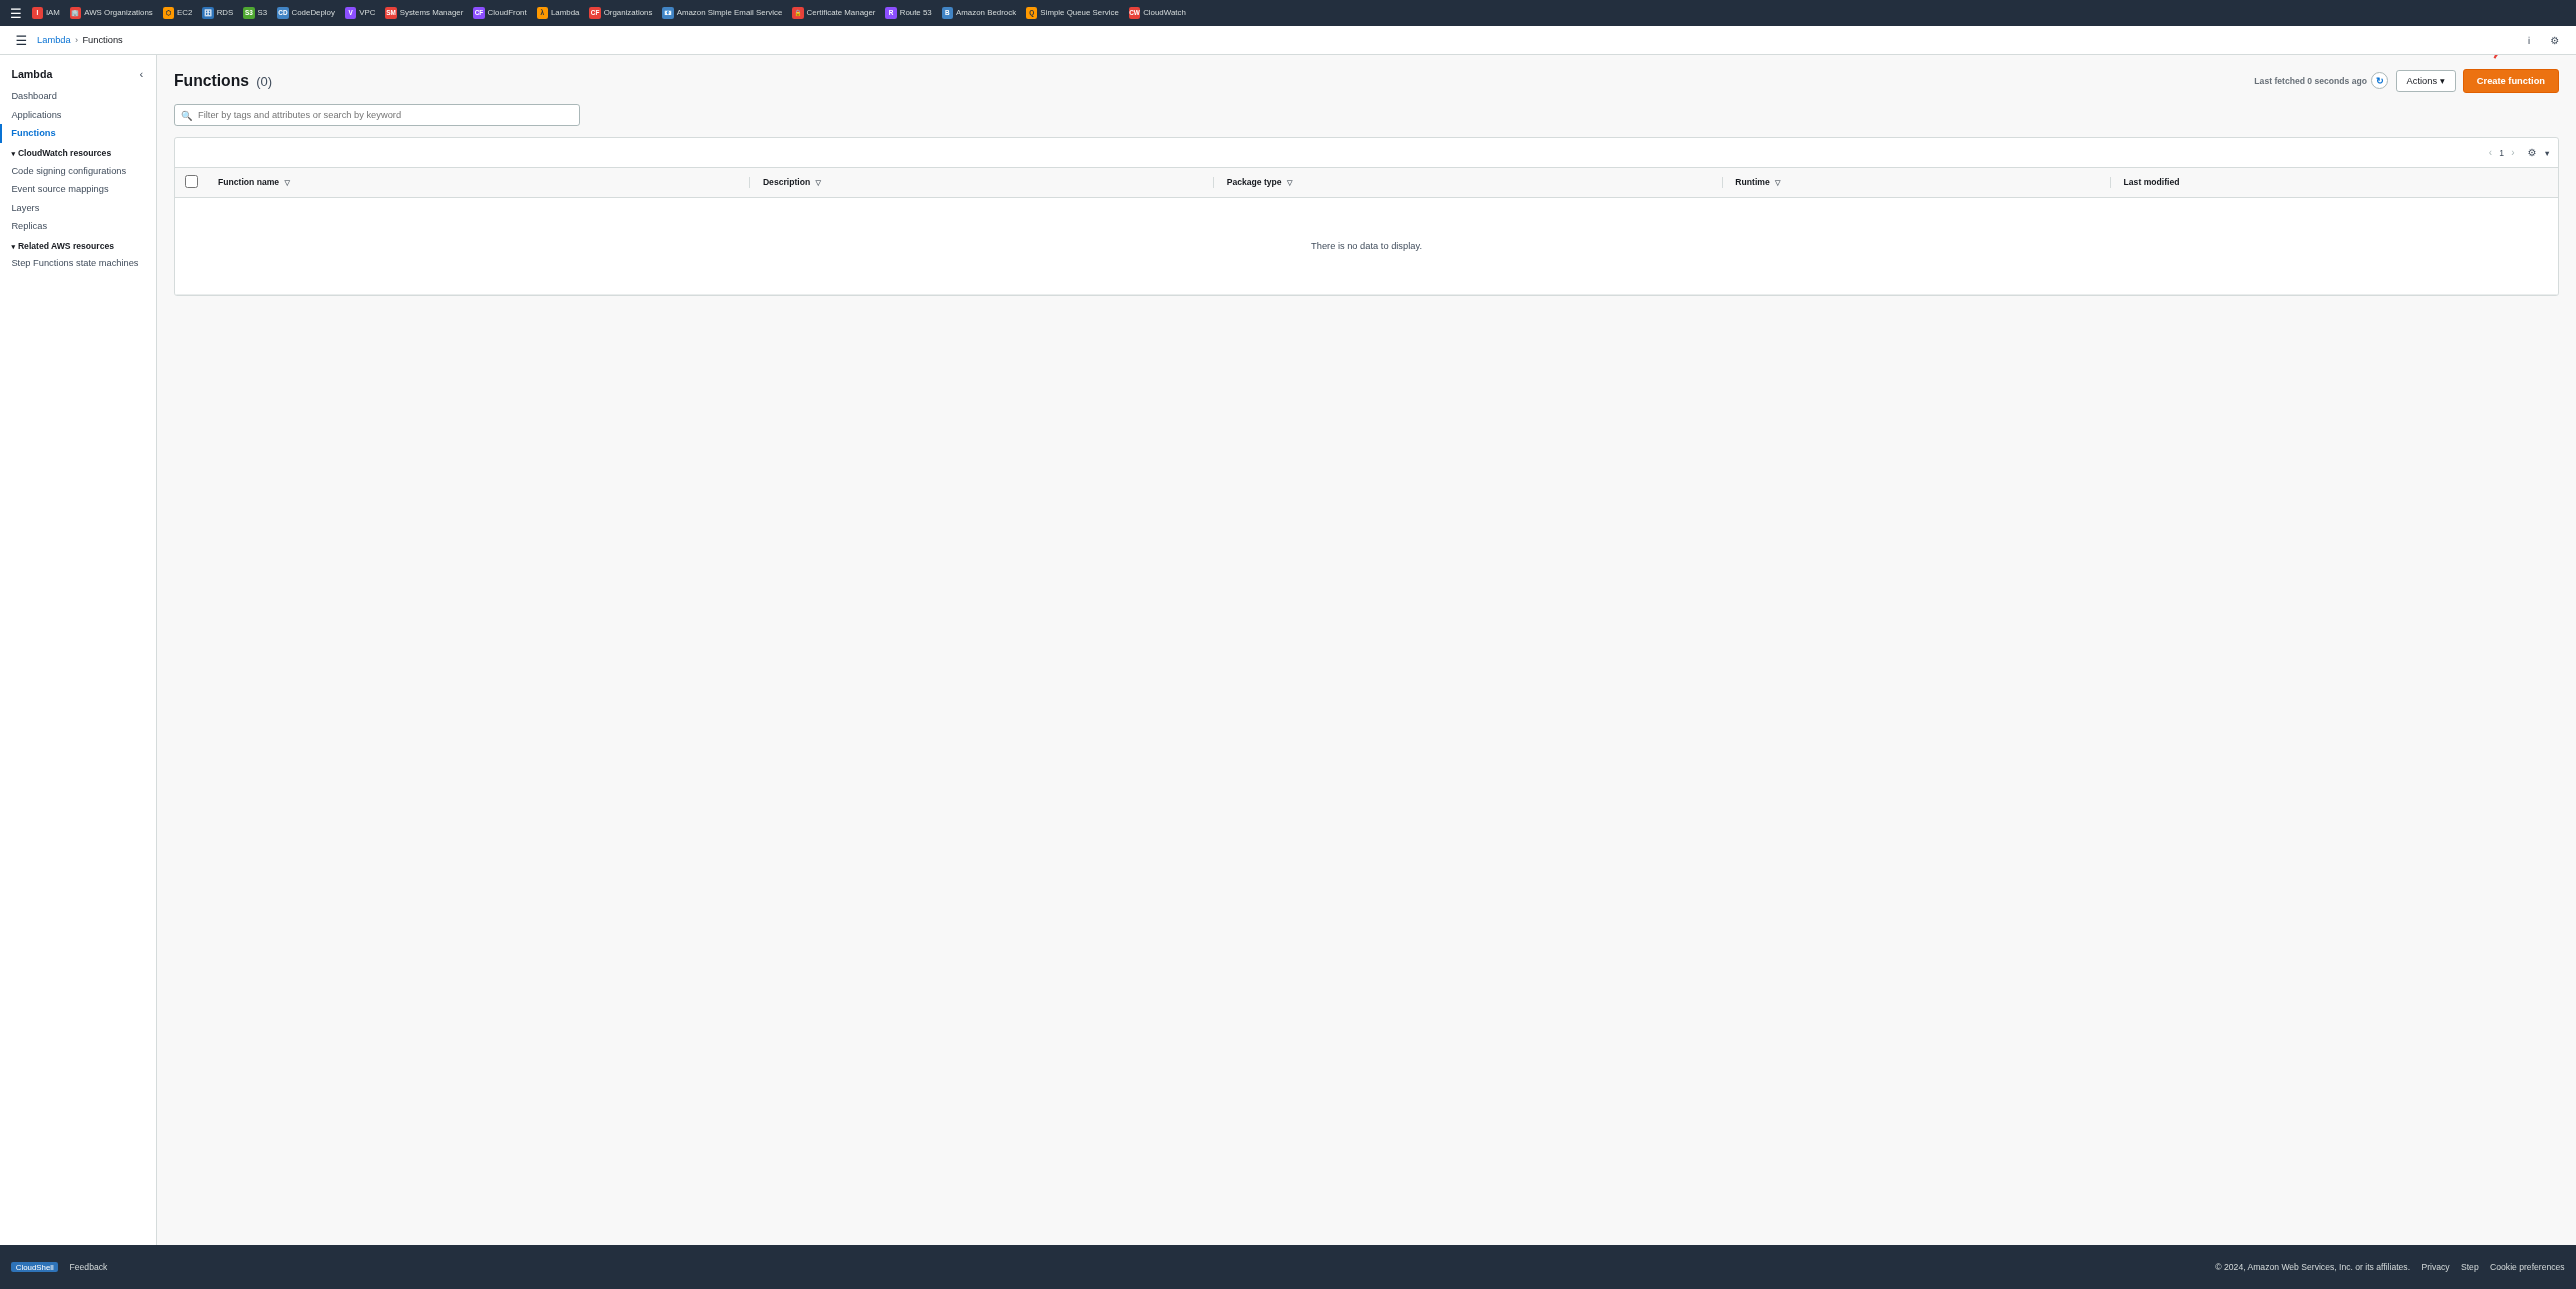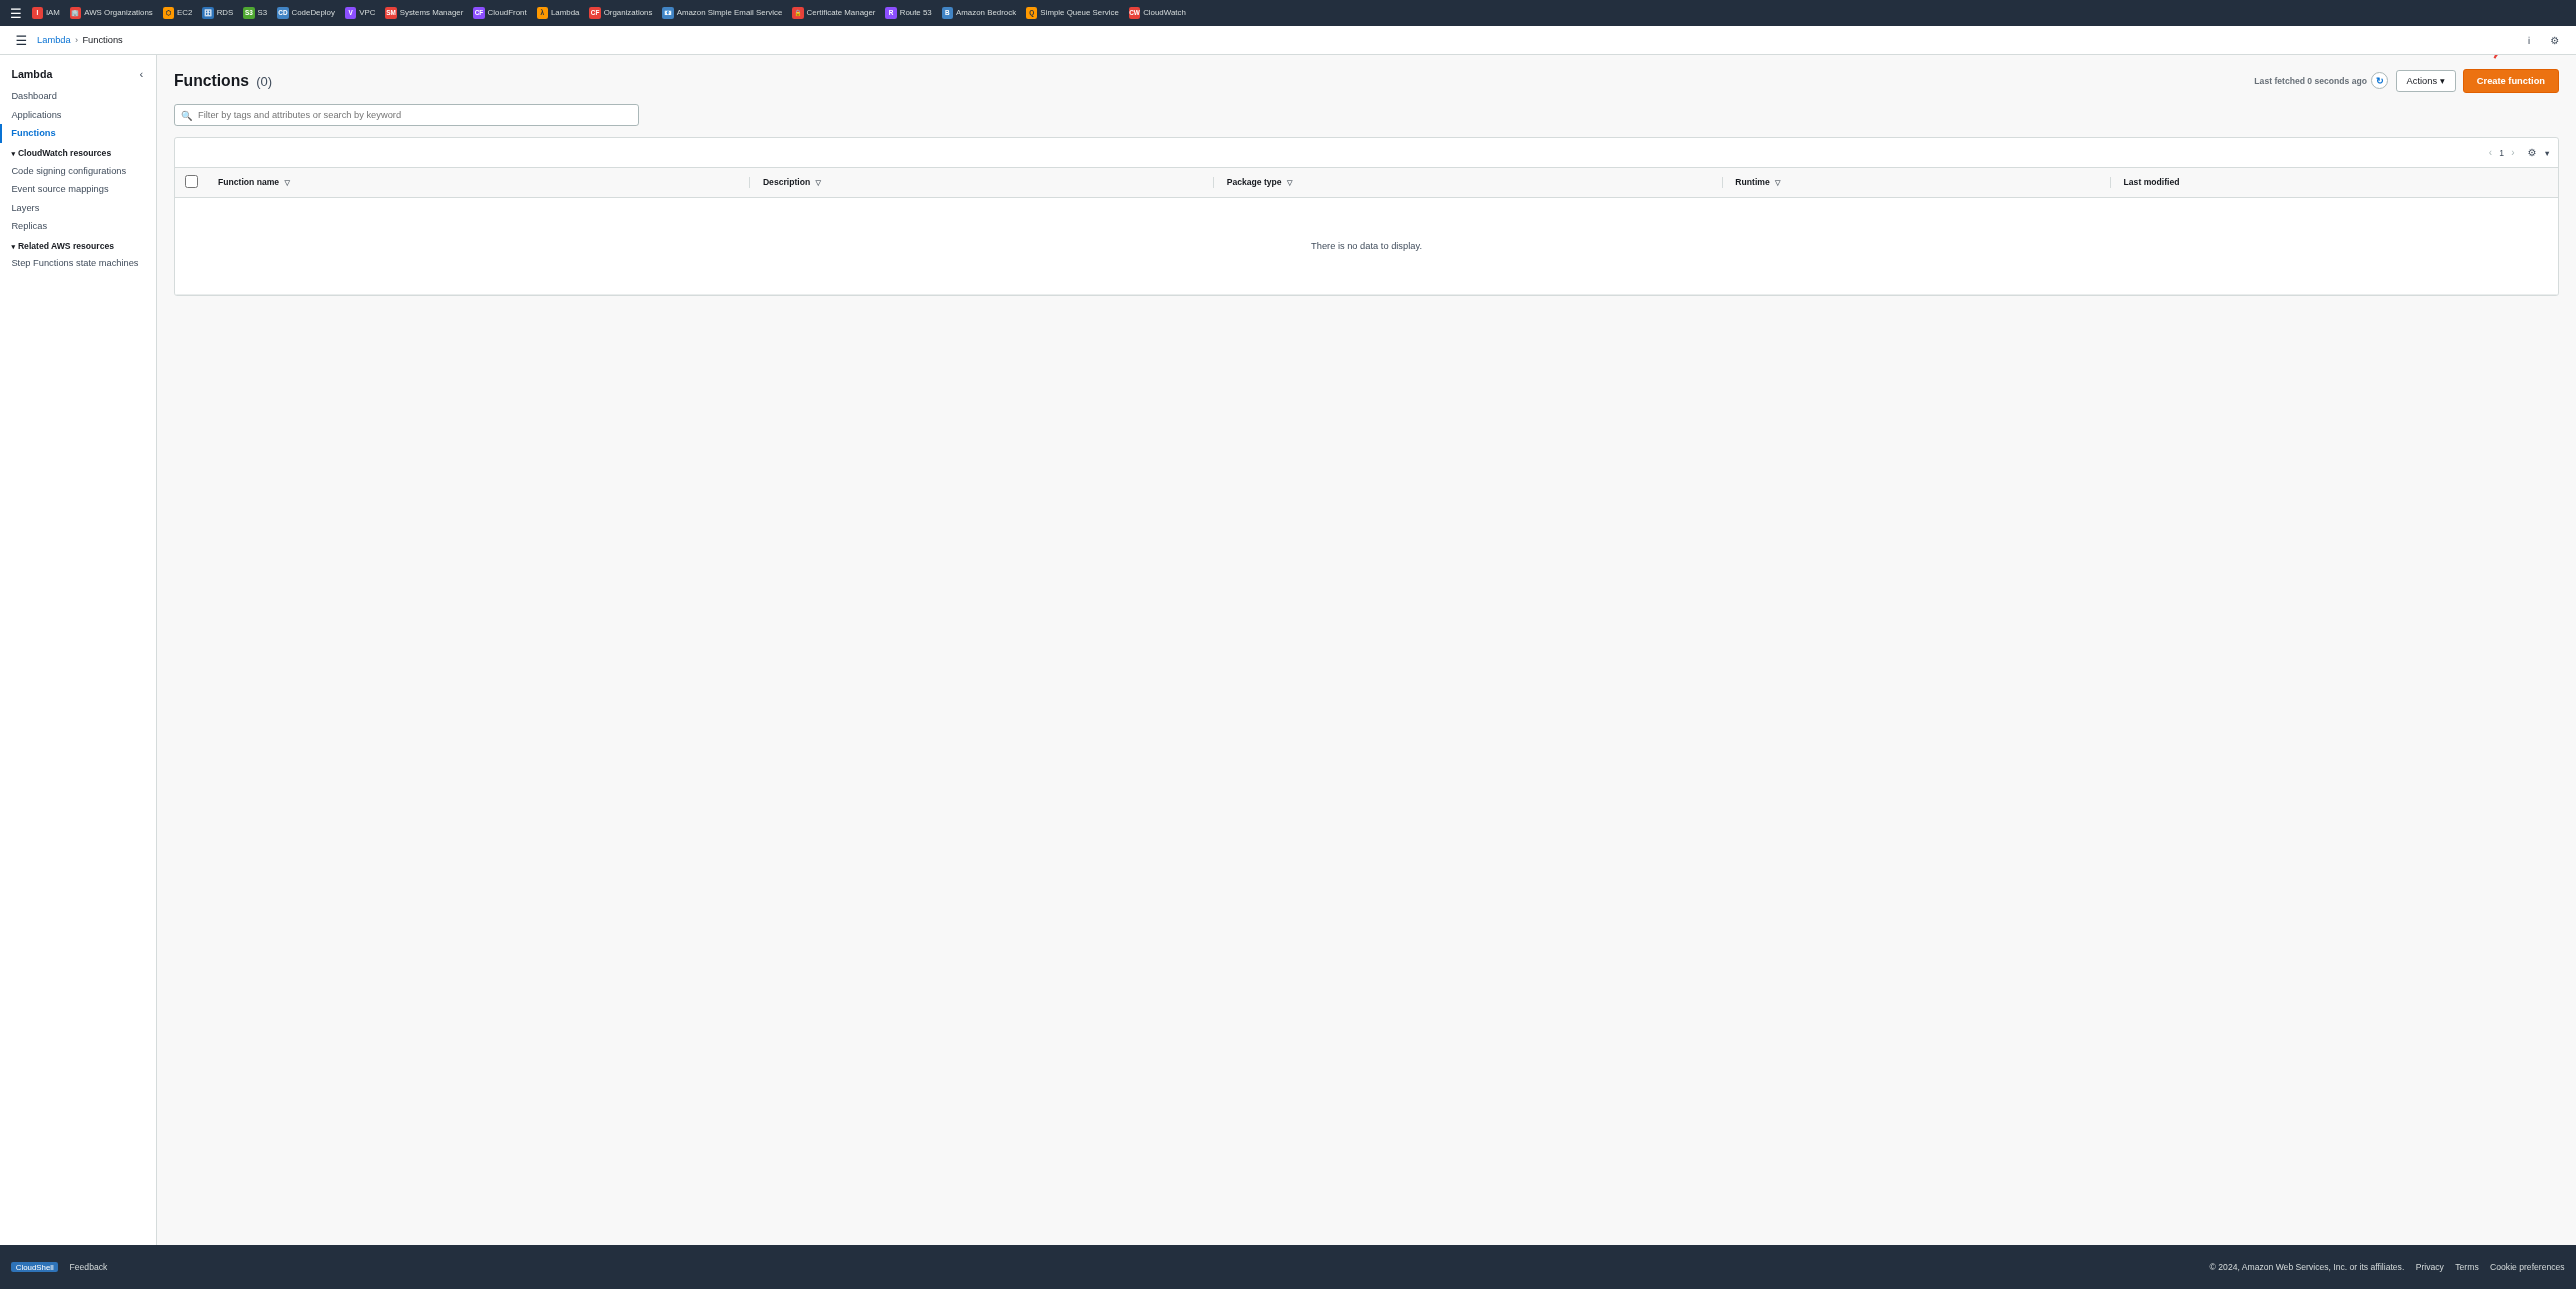--- a/index.html
+++ b/index.html
@@ -237,21 +237,21 @@
       border: 1.4px solid #e05f00;
       position: relative;
     }
 
     
     .search-container {
       margin-bottom: 11.4px;
       position: relative;
     }
     .search-input {
-      width: 465px;
+      width: 406px;
       padding: 5px 8.6px 5px 23px;
       border: 0.7px solid #aab7b8;
       border-radius: 2.9px;
       font-size: 9.3px;
       color: #16191f;
       background: white;
       outline: none;
     }
     .search-icon-wrap {
       position: absolute;
@@ -644,17 +644,17 @@
 <div class="footer">
   <div class="footer-left">
     <div class="cloudshell-icon">
       <span class="cloudshell-badge">CloudShell</span>
     </div>
     <span class="footer-link">Feedback</span>
   </div>
   <div class="footer-right">
     <span>© 2024, Amazon Web Services, Inc. or its affiliates.</span>
     <span class="footer-link">Privacy</span>
-    <span class="footer-link">Terms</span>
+    <span class="footer-link">Step</span>
     <span class="footer-link">Cookie preferences</span>
   </div>
 </div>
 
 
 </body></html>

